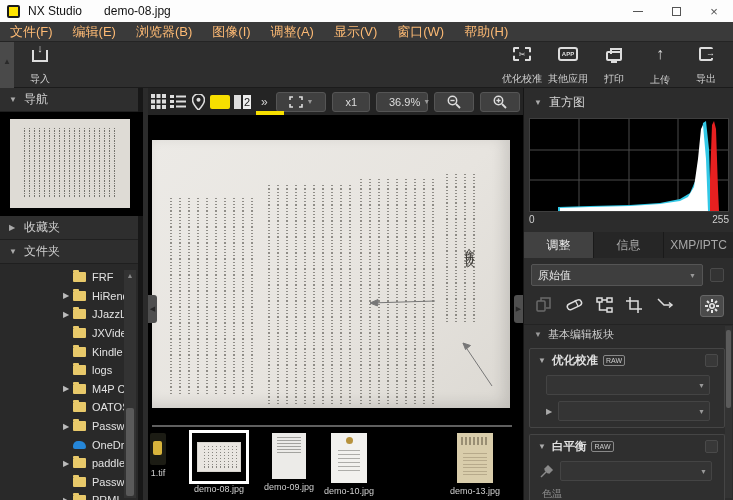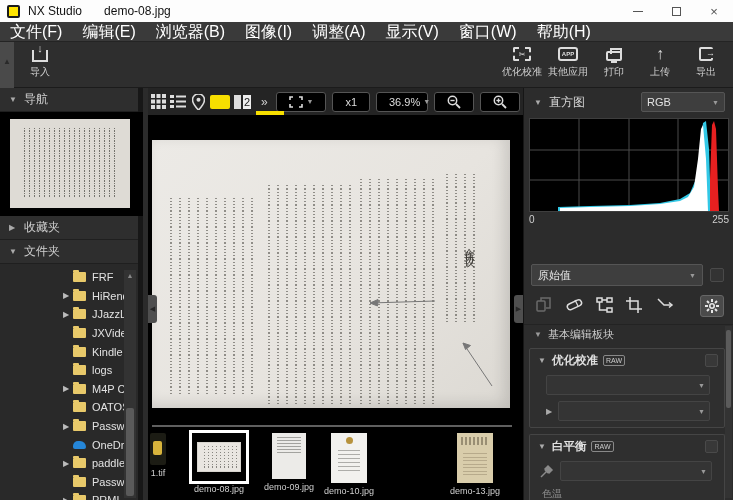--- a/index.html
+++ b/index.html
@@ -13,27 +13,27 @@
   .title-app { font-size:12px; color:#111; margin-left:8px; }
   .title-doc { font-size:12px; color:#111; margin-left:22px; }
   .win-controls { position:absolute; right:0; top:0; height:22px; display:flex; }
   .win-btn { width:38px; height:22px; display:flex; align-items:center; justify-content:center; color:#444; font-size:11px; }
   .glyph-min { width:10px; border-top:1px solid #555; }
   .glyph-max { width:9px; height:9px; border:1px solid #555; }
   .glyph-close { font-size:13px; color:#555; line-height:1; }
 
   
   .menubar { position:absolute; left:0; top:22px; width:733px; height:20px; background:#3a3a3a; display:flex; align-items:center; border-bottom:1px solid #242424; }
-  .menu-item { font-size:16px; color:#ffffff; padding:0 10px; height:20px; line-height:20px; }
+  .menu-item { font-size:13px; color:#fdba74; padding:0 10px; height:20px; line-height:20px; }
 
   
   .toolbar { position:absolute; left:0; top:42px; width:733px; height:46px; background:#2e2e2e; border-bottom:1px solid #1b1b1b; }
   .toolbar-collapse { position:absolute; left:0; top:0; width:14px; height:46px; background:#4a4a4a; color:#2a2a2a; font-size:8px; text-align:center; line-height:40px; }
   .tool-btn { position:absolute; top:3px; width:44px; height:41px; display:flex; flex-direction:column; align-items:center; justify-content:flex-start; color:#d8d8d8; }
-  .tool-btn .lbl { font-size:10px; color:#cfcfcf; margin-top:2px; white-space:nowrap;text-align:right; }
+  .tool-btn .lbl { font-size:10px; color:#cfcfcf; margin-top:10px; white-space:nowrap;text-align:right; }
   .import-btn { left:18px; }
   .tb-right { position:absolute; right:4px; top:3px; display:flex; }
   .tb-right .tool-btn { position:static; margin:0 1px; }
   .ticon { width:20px; height:18px; display:flex; align-items:center; justify-content:center; position:relative; }
   .tray { width:16px; height:12px; border-left:2px solid #ddd; border-right:2px solid #ddd; border-bottom:2px solid #ddd; position:relative; margin-top:4px; }
   .tray .arr { position:absolute; left:50%; transform:translateX(-50%); top:-7px; font-size:11px; color:#ddd; line-height:1; }
   .ic-video { width:18px; height:14px; border:2px dashed #ddd; border-radius:2px; font-size:8px; color:#ddd; text-align:center; line-height:11px; }
   .ic-apps { width:20px; height:14px; border:2px solid #ddd; border-radius:3px; font-size:6px; font-weight:bold; color:#ddd; text-align:center; line-height:11px; }
   .ic-slide { width:18px; height:13px; border:2px solid #ddd; border-radius:2px; box-shadow:3px 3px 0 -1px #888; font-size:7px; color:#ddd; text-align:center; line-height:10px; }
   .ic-print { width:16px; height:10px; border:2px solid #ddd; border-radius:2px; position:relative; margin-top:4px; }
@@ -66,21 +66,21 @@
   .side-scroll { position:absolute; right:2px; top:182px; width:12px; height:228px; background:#333; }
   .side-scroll .sthumb { position:absolute; left:2px; right:2px; top:138px; height:88px; background:#5a5a5a; border-radius:2px; }
   .side-scroll .sarrow { position:absolute; top:2px; left:0; right:0; text-align:center; font-size:7px; color:#888; }
 
   
   .ctoolbar { position:absolute; left:0; top:0; width:375px; height:27px; background:#242424; display:flex; align-items:center; }
   .cbtn { width:26px; height:22px; display:flex; align-items:center; justify-content:center; margin:0 2px; color:#ddd; }
   .yellow-view { width:20px; height:14px; background:#f7df00; border-radius:2px; }
   .yellow-underline { position:absolute; left:108px; top:23px; width:28px; height:4px; background:#f7df00; }
   .chev2 { color:#cfcfcf; font-size:12px; letter-spacing:-2px; }
-  .boxbtn { height:20px; background:#000000; border:1px solid #555; border-radius:3px; display:flex; align-items:center; justify-content:center; color:#ddd; font-size:11px; margin:0 3px; padding:0 12px; }
+  .boxbtn { height:20px; background:#404040; border:1px solid #555; border-radius:3px; display:flex; align-items:center; justify-content:center; color:#ddd; font-size:11px; margin:0 3px; padding:0 12px; }
   .ddv { font-size:7px; color:#999; margin-left:3px; }
   .zoom-val { min-width:52px; justify-content:space-between; }
 
   
   .canvas { position:absolute; left:0; top:27px; width:375px; height:310px; background:#000; overflow:hidden; }
   .paper { position:absolute; left:4px; top:25px; width:358px; height:268px; background:linear-gradient(135deg,#eceae6 0%,#e7e4df 55%,#dcd9d3 100%); box-shadow:inset -6px -4px 14px rgba(0,0,0,.12); }
   .tblock { position:absolute;
      background:repeating-linear-gradient(0deg,transparent 0 2px,rgba(70,68,62,.55) 2px 3.2px);
      -webkit-mask-image:repeating-linear-gradient(90deg,#000 0 2px,transparent 2px 9px);
      mask-image:repeating-linear-gradient(90deg,#000 0 2px,transparent 2px 9px); }
@@ -453,43 +453,51 @@
           </div>
         </div>
     </div>
   </div>
 
   <div class="rightpanel">
     <div class="rp-header">
       <span class="tri">▼</span>
       <span>直方图</span>
     </div>
-    <div class="rgb-dd">
-      <span>RGB</span>
-      <span class="ddv">▼</span>
-    </div>
     <div class="hist-box">
       <svg width="198" height="92" viewBox="0 0 198 92">
         <g stroke="#4a4a4a" stroke-width="1">
           <line x1="49" y1="0" x2="49" y2="92"></line>
             <line x1="99" y1="0" x2="99" y2="92"></line>
             <line x1="148" y1="0" x2="148" y2="92"></line>
           <line x1="0" y1="31" x2="198" y2="31"></line>
             <line x1="0" y1="61" x2="198" y2="61"></line>
         </g>
         <path d="M28 92 L28 88 L60 87 L100 86 L130 84 L150 80 L160 74 L166 60 L170 30 L173 4 L176 2 L179 30 L181 92 Z" fill="#32c8e6"></path>
         <path d="M30 92 L30 89 L60 88 L100 87 L130 85 L150 82 L158 78 L164 68 L168 40 L171 10 L173 6 L176 40 L178 92 Z" fill="#ffffff"></path>
         <path d="M180 92 L180 60 L182 6 L184 2 L186 10 L188 70 L189 92 Z" fill="#e62020"></path>
       </svg>
     </div>
     <div class="hist-axis">
       <span>0</span>
       <span>255</span>
     </div>
 
+    <div class="rp-tabs">
+
+    <div class="rp-tab tab-active">
+          <span>调整</span>
+        </div>
+        <div class="rp-tab">
+          <span>信息</span>
+        </div>
+        <div class="rp-tab">
+          <span>XMP/IPTC</span>
+        </div>
+      </div>
 
     <div class="preset-dd">
       <span>原始值</span>
       <span class="ddv">▼</span>
     </div>
     <div class="preset-chk"></div>
 
     <div class="rp-tools">
       <svg style="left:12px" width="16" height="16" viewBox="0 0 16 16">
           <g stroke="#6a6a6a" stroke-width="1.5" fill="none">

